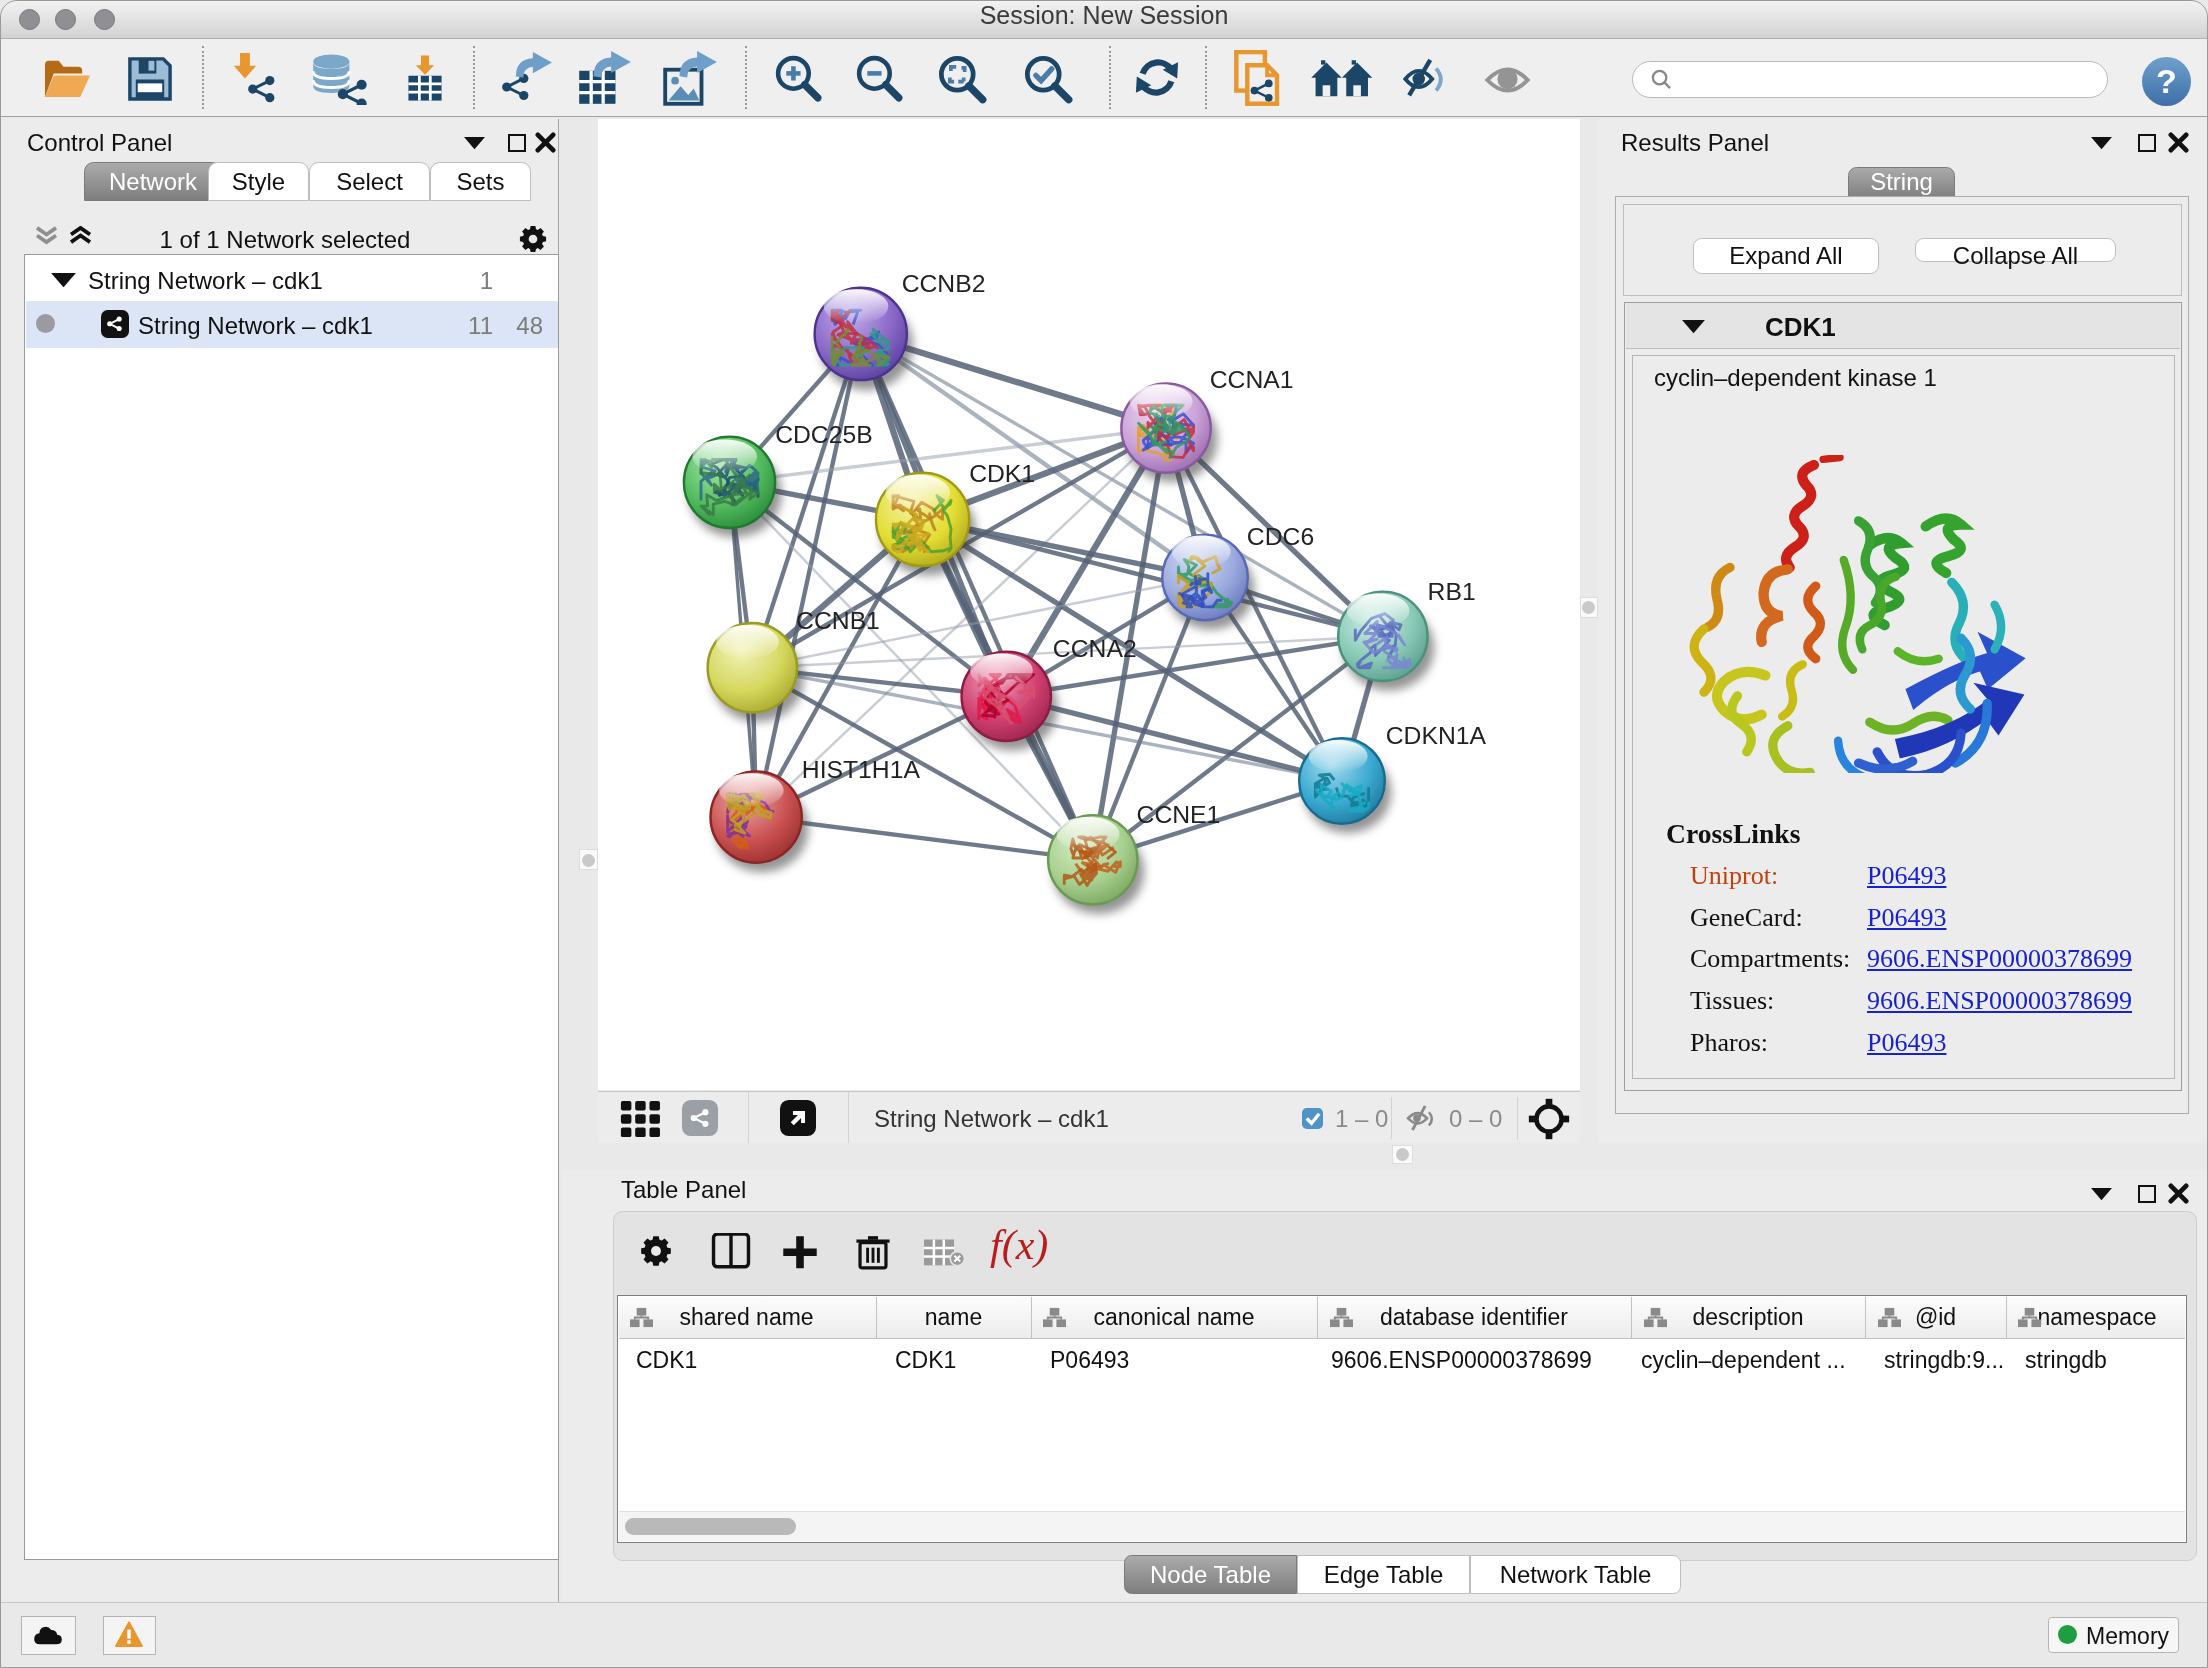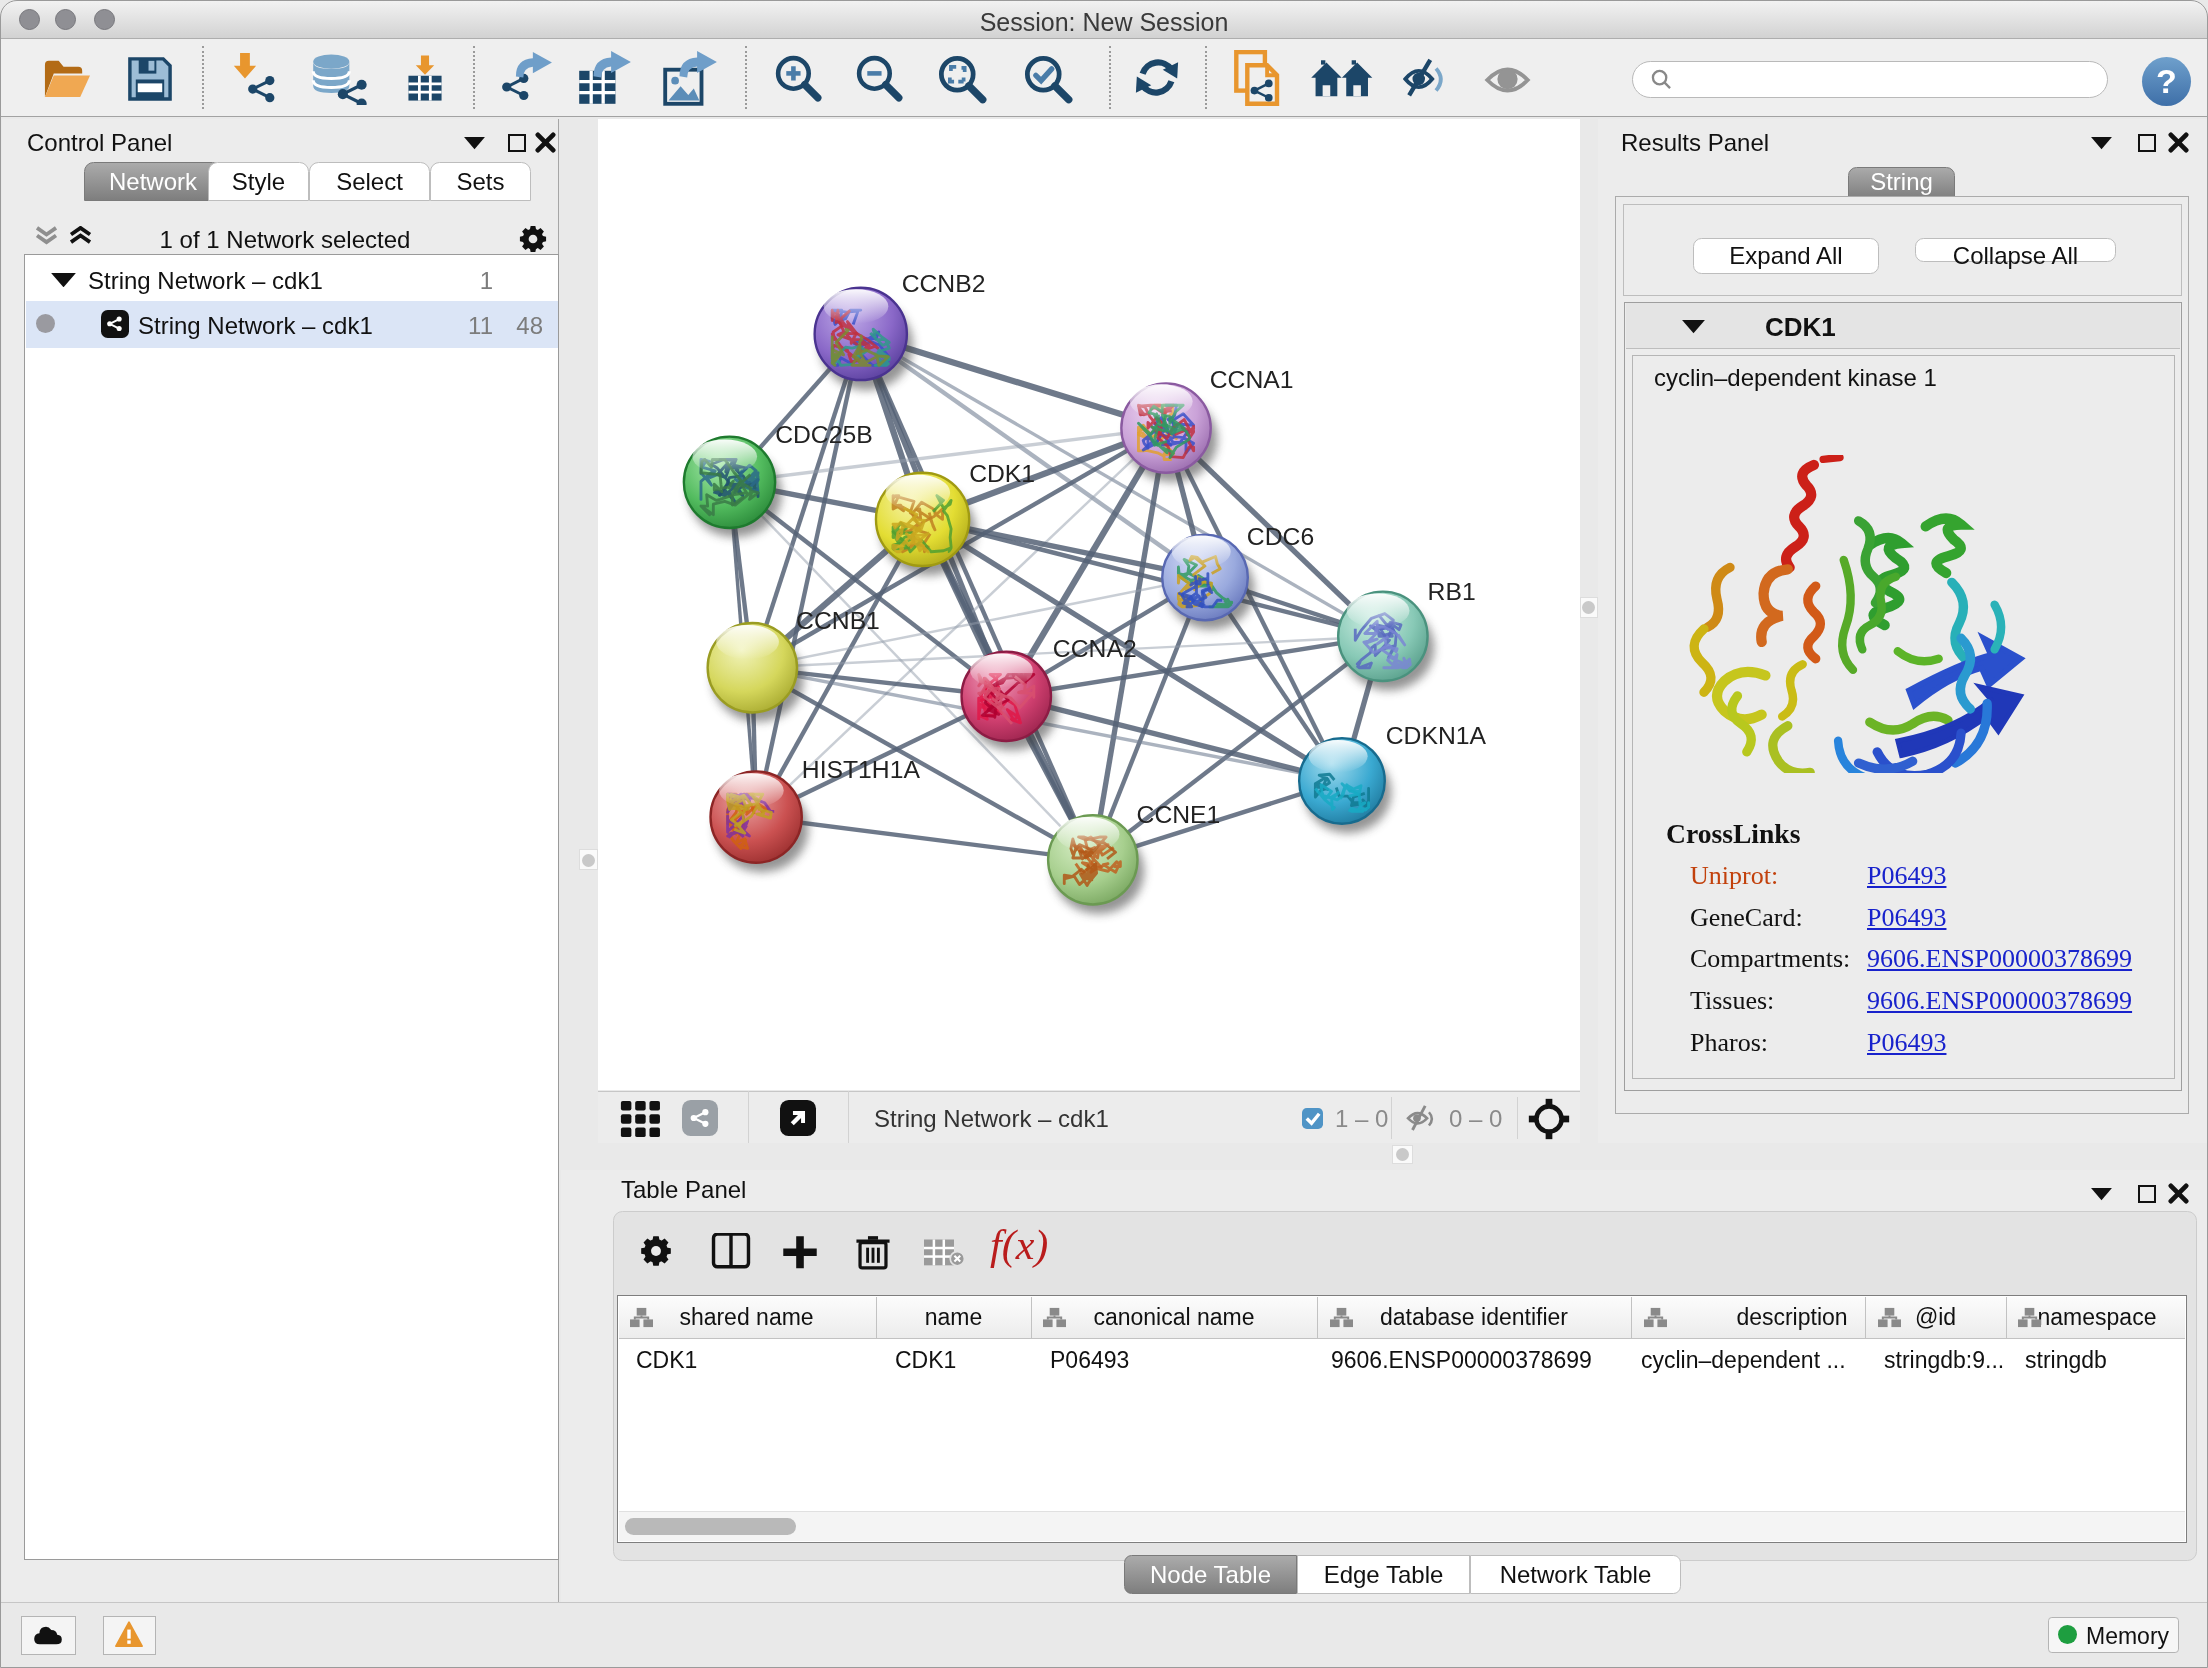--- a/index.html
+++ b/index.html
@@ -1,17 +1,17 @@
 <!DOCTYPE html>
 <html style="font-size:15px"><head><meta charset="utf-8"><style>*{margin:0;padding:0;box-sizing:border-box}html,body{width:2208px;height:1668px;overflow:hidden}body{font-family:"Liberation Sans",sans-serif;background:#e9e9e9;position:relative;}.abs{position:absolute;}.hdr{font-size:24px;color:#111;}.tab{position:absolute;height:39px;line-height:37px;text-align:center;font-size:24px;background:#fff;border:1px solid #bdbdbd;border-radius:9.5px 9.5px 0 0;color:#111;}.tabsel{background:linear-gradient(#ababab,#7e7e7e);color:#fff;border-color:#7a7a7a;}.btab{position:absolute;height:39px;line-height:37px;text-align:center;font-size:24px;background:#fff;border:1px solid #bdbdbd;border-radius:7.6px;color:#111;}.btab.tabsel{background:linear-gradient(#ababab,#7e7e7e);color:#fff;border-color:#7a7a7a;}</style></head><body>
 <div class="abs" style="left:0;top:0;width:2208px;height:39px;background:linear-gradient(#f3f3f3,#d2d2d2);border-bottom:1.9px solid #aeaeae;border-radius:17px 17px 0 0;"></div>
 <div class="abs" style="left:19px;top:8.6px;width:21px;height:21px;border-radius:50%;background:#8f8f94;border:1px solid #77777c;"></div>
 <div class="abs" style="left:55px;top:8.6px;width:21px;height:21px;border-radius:50%;background:#8f8f94;border:1px solid #77777c;"></div>
 <div class="abs" style="left:94px;top:8.6px;width:21px;height:21px;border-radius:50%;background:#8f8f94;border:1px solid #77777c;"></div>
-<div class="abs" style="left:0;top:8px;width:2208px;text-align:center;font-size:25px;color:#3a3a3a;">Session: New Session</div>
+<div class="abs" style="left:0;top:1px;width:2208px;text-align:center;font-size:25px;color:#3a3a3a;">Session: New Session</div>
 <div class="abs" style="left:0;top:39px;width:2208px;height:78px;background:#efefef;border-bottom:1.9px solid #a2a2a2;"></div>
 <svg style="position:absolute;left:38px;top:54px;" width="57" height="49" viewBox="0 0 100 100">
     <path d="M6 88 L6 22 Q6 14 14 14 L34 14 L44 26 L74 26 Q82 26 82 34 L82 40 L24 40 Z" fill="#b36b15"></path>
     <path d="M6 88 L24 44 L98 44 L78 88 Z" fill="#f0a852"></path>
   </svg>
 <svg style="position:absolute;left:124px;top:54px;" width="51" height="49" viewBox="0 0 100 100">
     <path d="M10 10 L78 10 L92 24 L92 92 L10 92 Z" fill="#9dbdd6" stroke="#1c4668" stroke-width="7"></path>
     <rect x="28" y="10" width="36" height="30" fill="#1c4668"></rect>
     <rect x="48" y="14" width="12" height="20" fill="#9dbdd6"></rect>
     <rect x="22" y="52" width="58" height="40" fill="#1c4668"></rect>
@@ -686,21 +686,21 @@
     <g fill="#8a8a8a">
       <rect x="8" y="2" width="10" height="8"></rect>
       <rect x="1" y="14" width="10" height="8"></rect>
       <rect x="15" y="14" width="10" height="8"></rect>
     </g>
     <g stroke="#8a8a8a" stroke-width="2" fill="none">
       <path d="M13 10 L13 12 M6 14 L6 12 L20 12 L20 14"></path>
     </g>
   </svg>
 <div class="abs" style="left:1865px;top:1297px;height:42px;border-left:1.9px solid #c2c2c2;"></div>
-<div class="abs" style="left:1631px;top:1304px;width:234px;text-align:center;font-size:23px;color:#111;overflow:hidden;white-space:nowrap;margin-left:44px;">description</div>
+<div class="abs" style="left:1631px;top:1304px;width:234px;text-align:center;font-size:23px;color:#111;overflow:hidden;white-space:nowrap;">description</div>
 <svg style="position:absolute;left:1643px;top:1306px;" width="25" height="23" viewBox="0 0 26 24">
     <g fill="#8a8a8a">
       <rect x="8" y="2" width="10" height="8"></rect>
       <rect x="1" y="14" width="10" height="8"></rect>
       <rect x="15" y="14" width="10" height="8"></rect>
     </g>
     <g stroke="#8a8a8a" stroke-width="2" fill="none">
       <path d="M13 10 L13 12 M6 14 L6 12 L20 12 L20 14"></path>
     </g>
   </svg>

